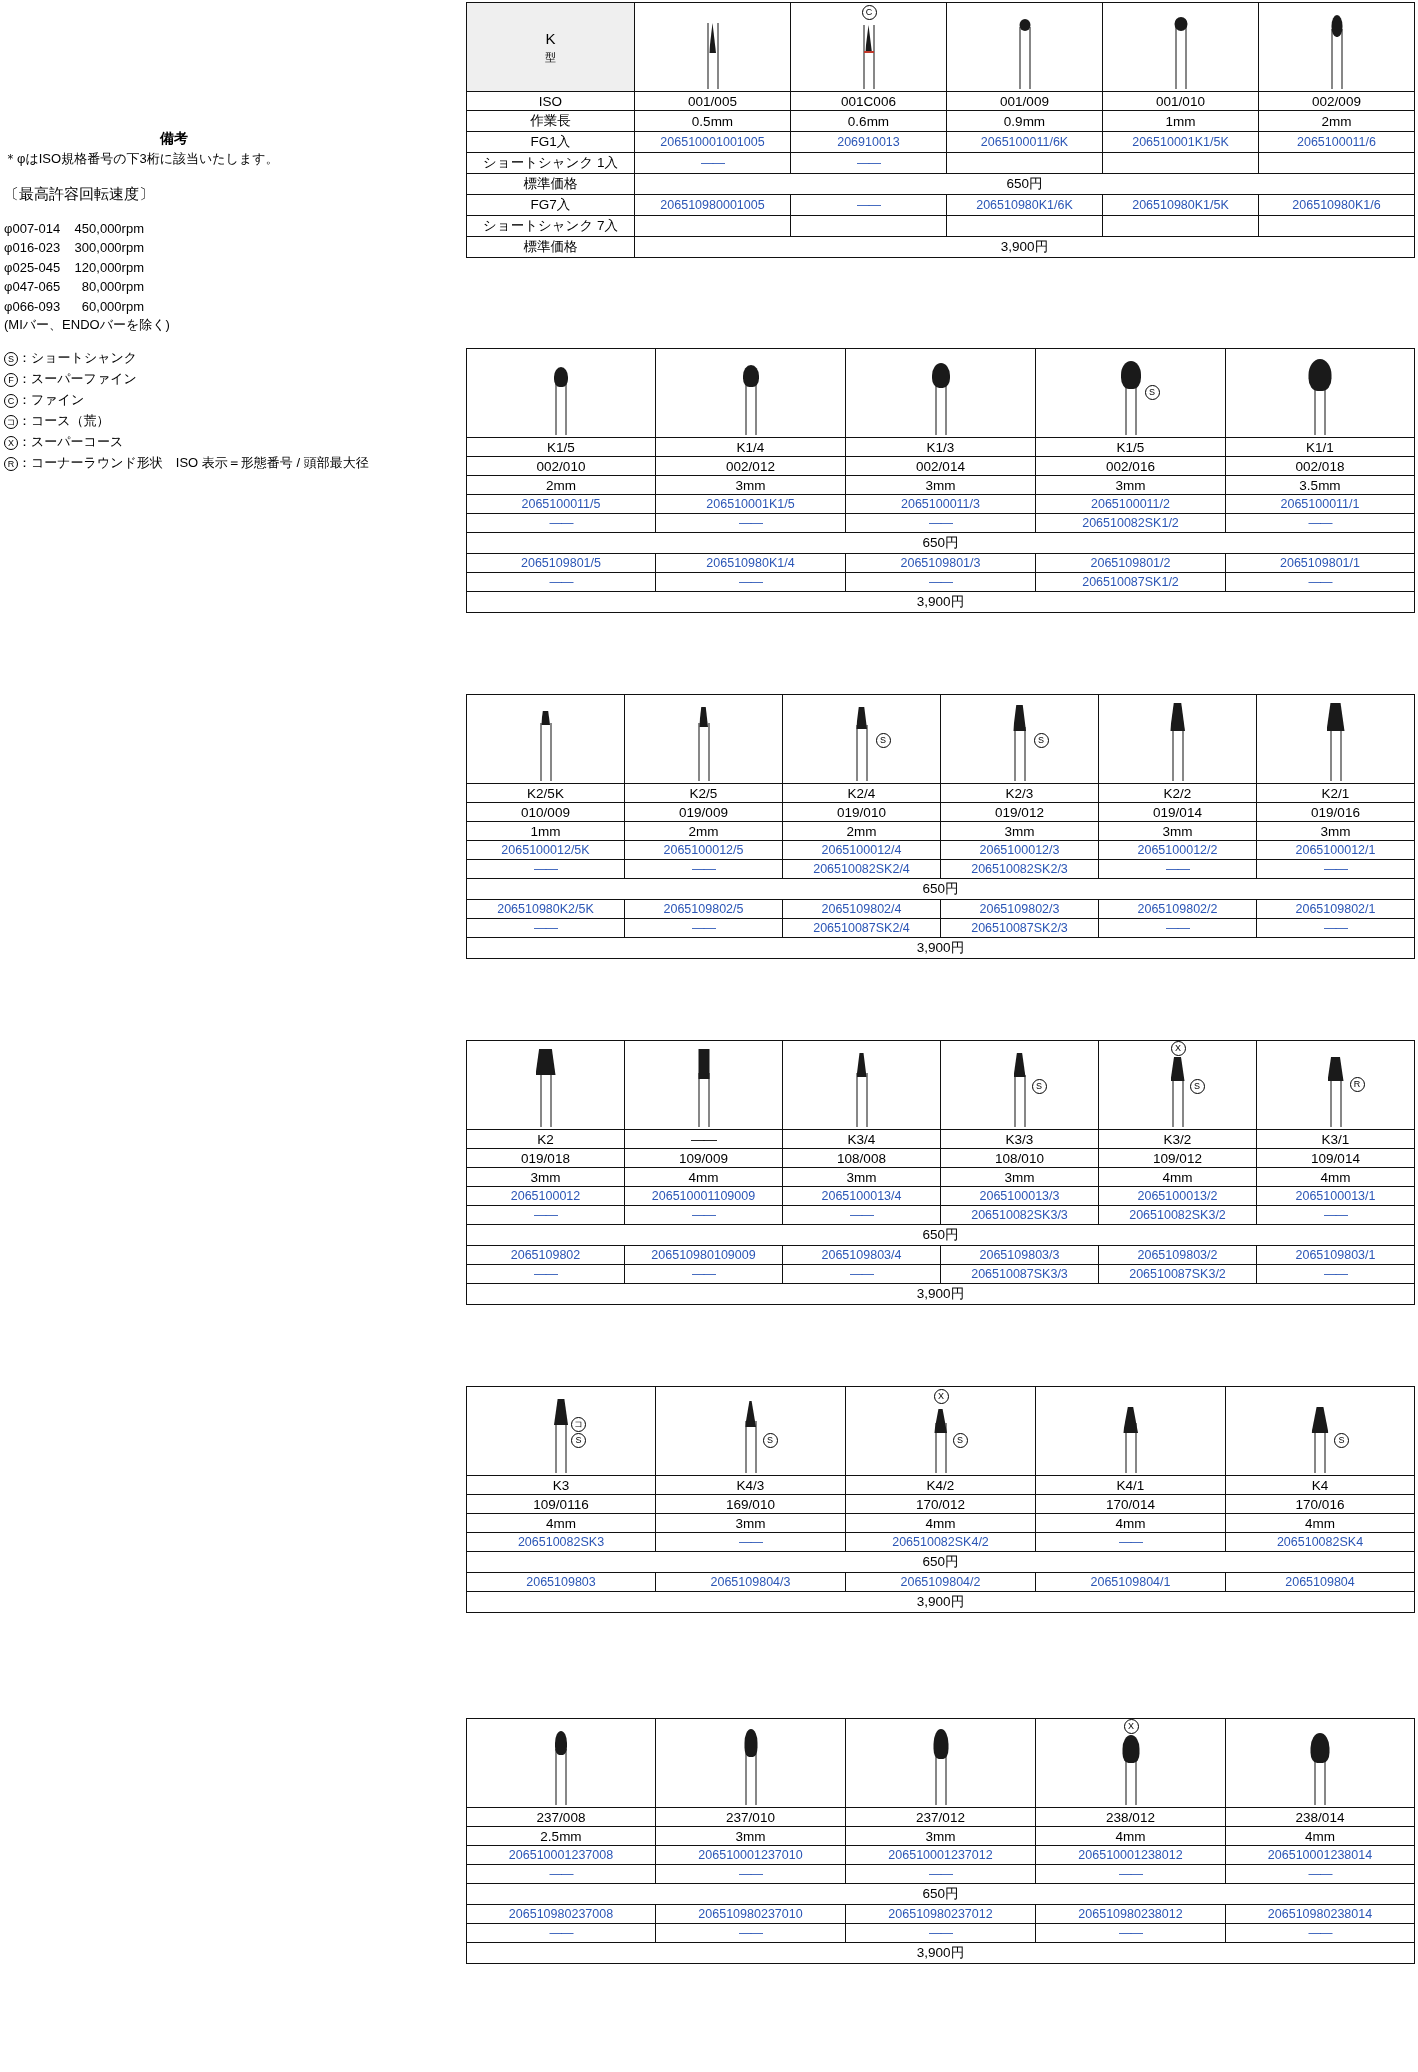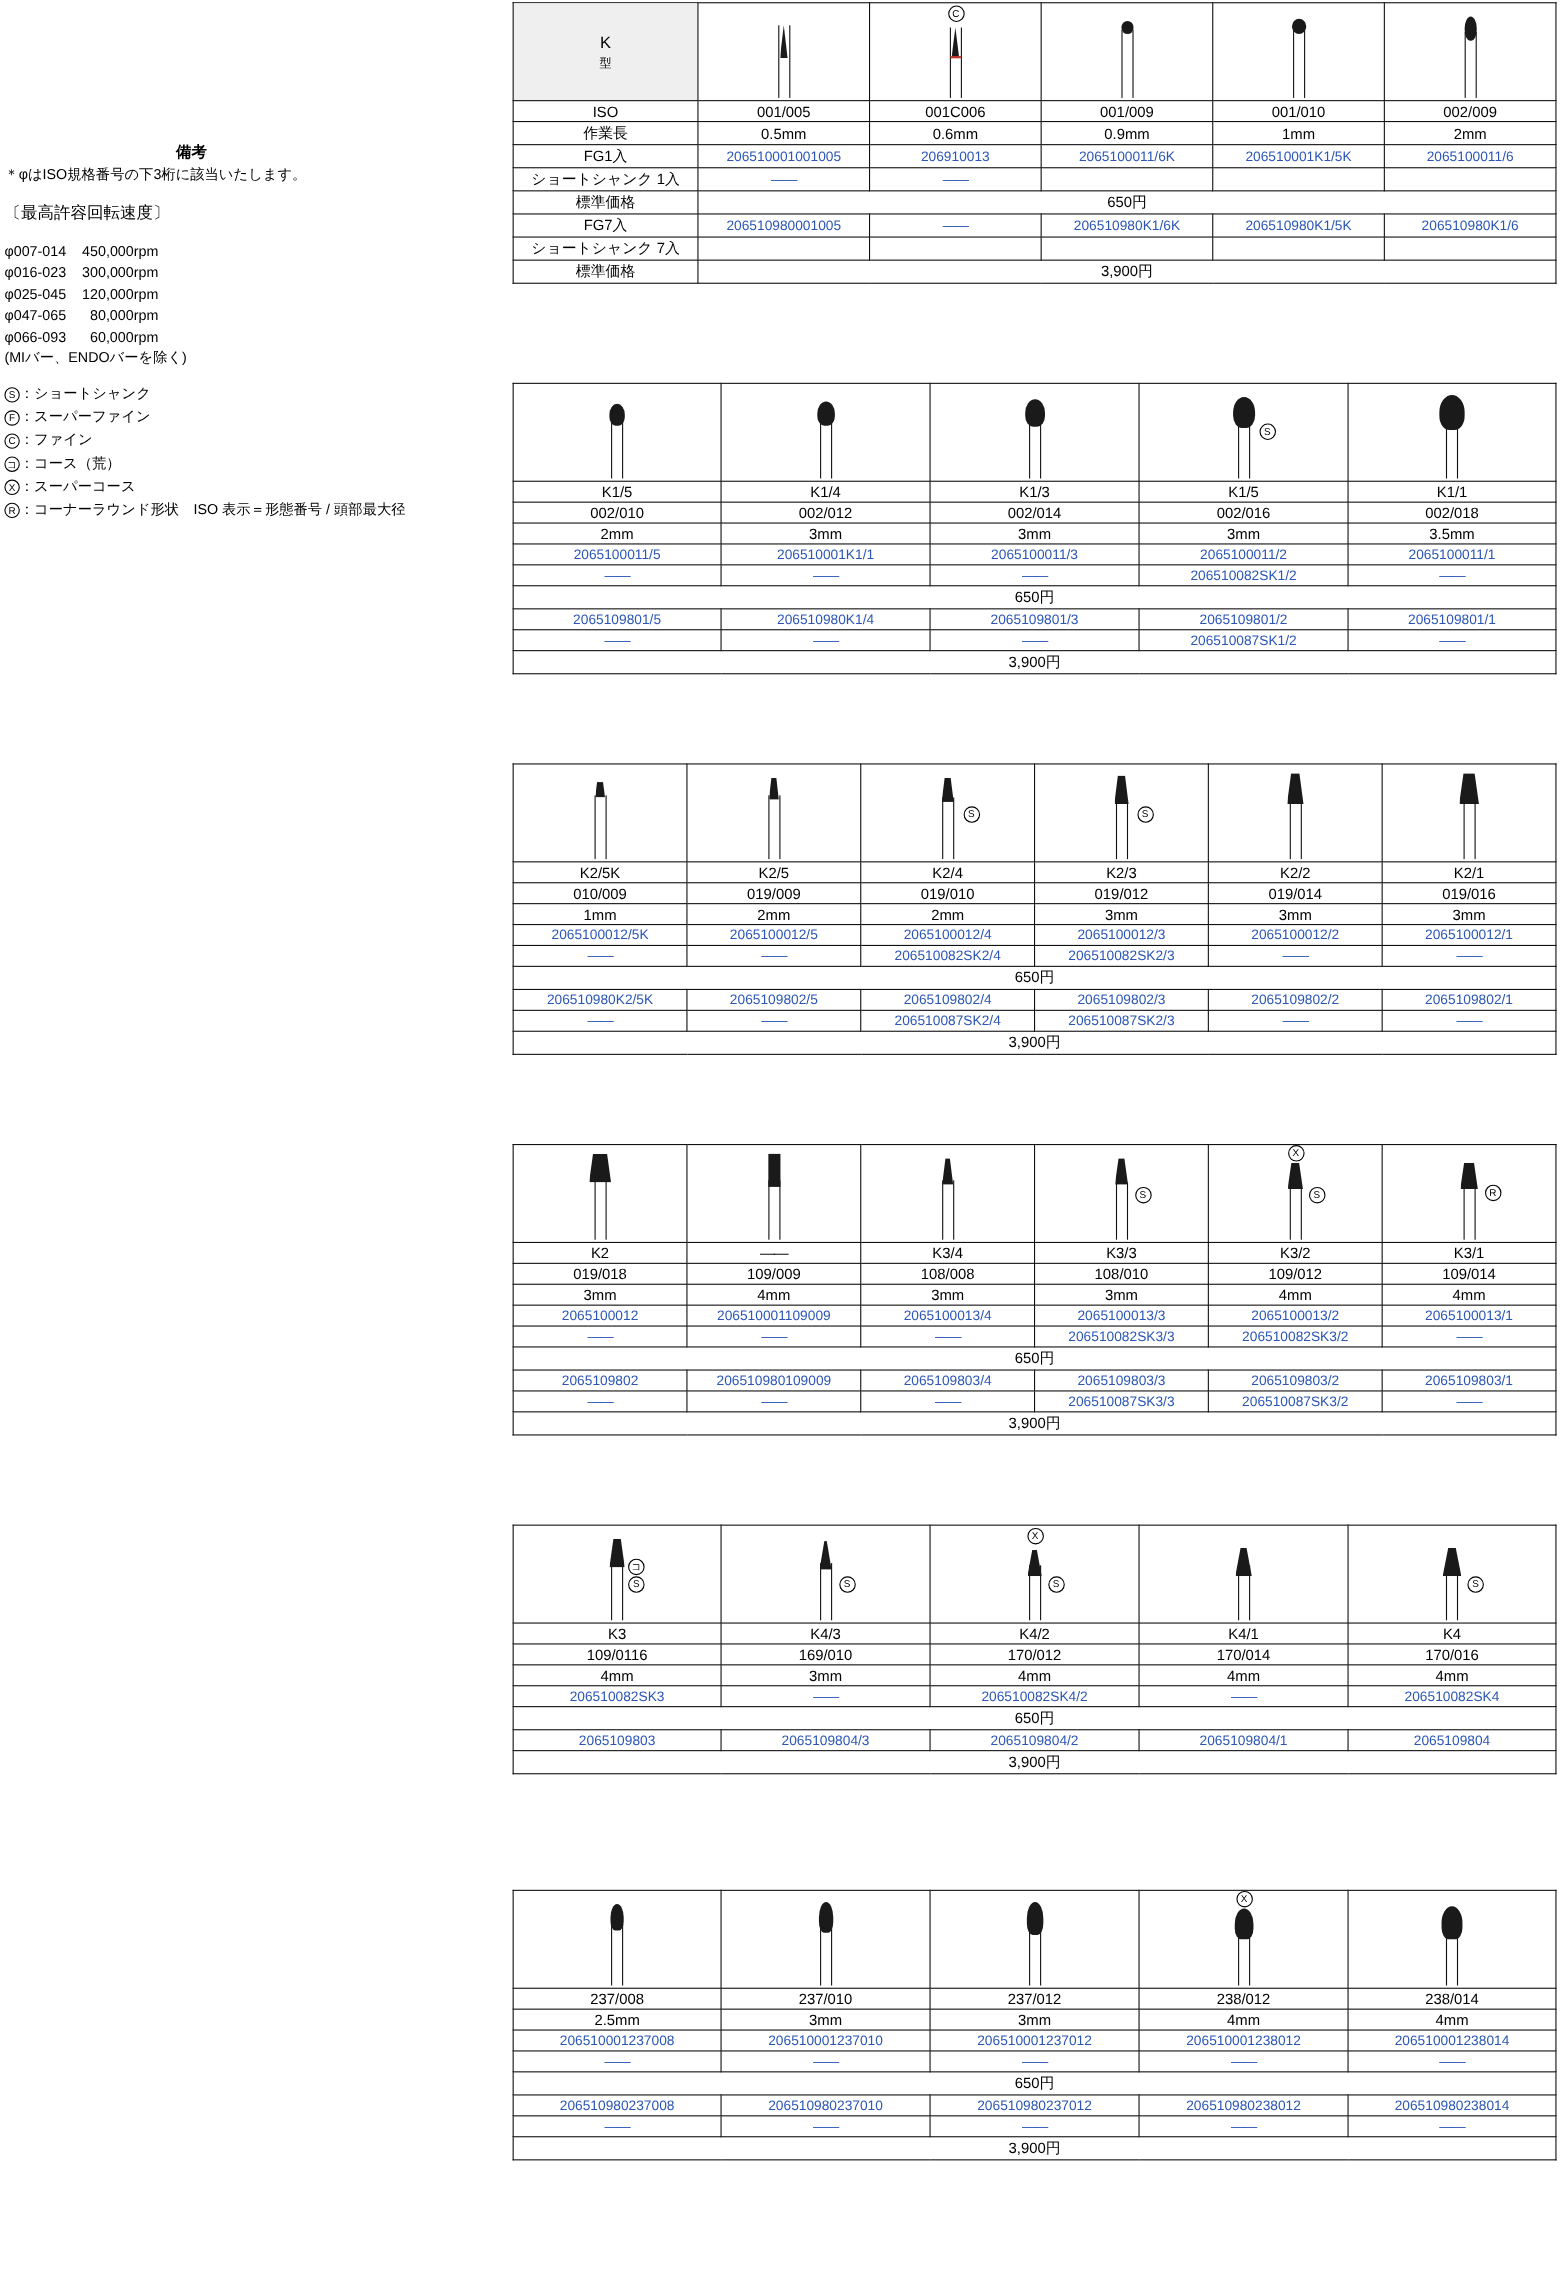--- a/index.html
+++ b/index.html
@@ -227,21 +227,21 @@
     </tr>
     <tr>
       <td>2mm</td>
       <td>3mm</td>
       <td>3mm</td>
       <td>3mm</td>
       <td>3.5mm</td>
     </tr>
     <tr>
       <td class="code">2065100011/5</td>
-      <td class="code">206510001K1/1</td>
+      <td class="code">206510001K1/5</td>
       <td class="code">2065100011/3</td>
       <td class="code">2065100011/2</td>
       <td class="code">2065100011/1</td>
     </tr>
     <tr>
       <td class="code dash">——</td>
       <td class="code dash">——</td>
       <td class="code dash">——</td>
       <td class="code">206510082SK1/2</td>
       <td class="code dash">——</td>

